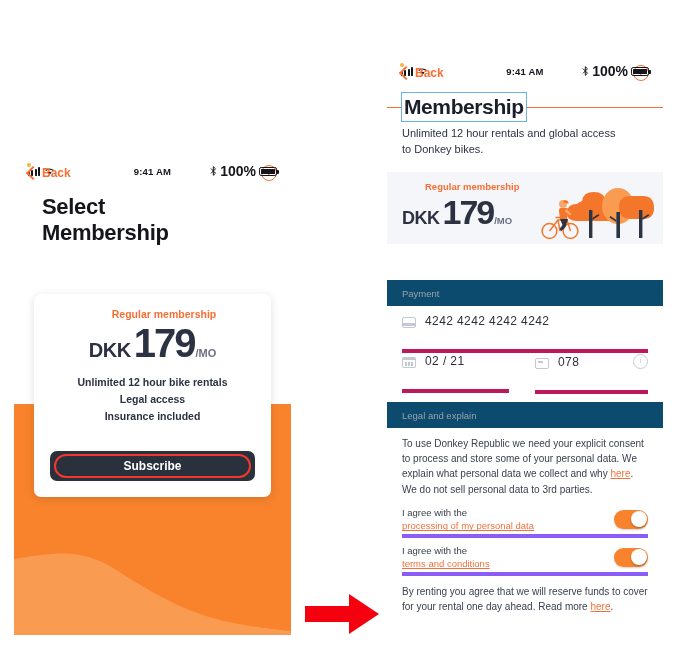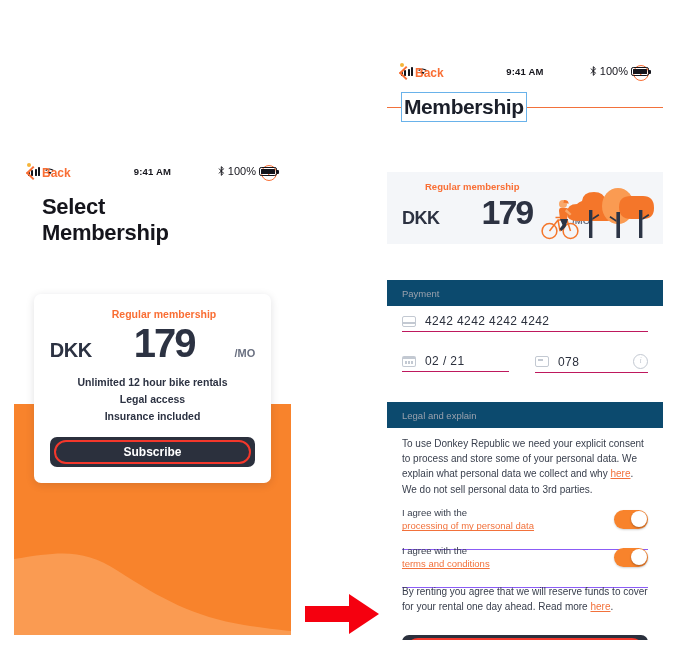--- a/index.html
+++ b/index.html
@@ -14,21 +14,21 @@
   #phone-left{left:14px;top:130px;width:277px;height:505px;background:#ffffff;}
   #phone-left .clip{position:absolute;inset:0;overflow:hidden;background:#fff;}
 
   .statusbar{position:absolute;left:0;right:0;top:0;height:26px;
              display:flex;align-items:center;padding:0 14px;box-sizing:border-box;
              font-size:9.5px;color:#15151c;font-weight:bold;margin-top:28px;}
   .sb-left{display:flex;align-items:center;gap:4px;position:relative;}
   .sb-center{position:absolute;left:0;right:0;text-align:center;font-size:9.5px;
              font-weight:bold;color:#15151c;letter-spacing:.2px;}
   .sb-right{margin-left:auto;display:flex;align-items:center;gap:3px;z-index:2;}
-  .sb-pct{font-size:11px;font-weight:normal;text-align:right;}
+  .sb-pct{font-size:14px;font-weight:bold;text-align:right;}
   .batt{width:18px;height:9px;border:1.3px solid #15151c;border-radius:2.2px;
         position:relative;box-sizing:border-box;background:#15151c;
         background-clip:content-box;padding:1px;}
   .batt:after{content:"";position:absolute;right:-3px;top:2.5px;width:1.6px;height:4px;
               background:#15151c;border-radius:0 1px 1px 0;}
   .bars{display:flex;align-items:flex-end;gap:1.2px;height:9px;}
   .bars i{display:block;width:2.1px;background:#15151c;border-radius:.4px;}
   .bars i:nth-child(1){height:3.5px}.bars i:nth-child(2){height:5.3px}
   .bars i:nth-child(3){height:7px}.bars i:nth-child(4){height:9px}
   .sig-dot{position:absolute;left:-1px;top:-4px;width:4px;height:4px;border-radius:50%;
@@ -49,27 +49,27 @@
 
   
   .orange-bg{position:absolute;left:0;right:0;bottom:0;height:231px;background:#f8832c;}
   .wave{position:absolute;left:0;right:0;bottom:0;height:150px;}
 
   .price-card{position:absolute;left:20px;top:164px;width:237px;
               background:#ffffff;border-radius:7px;
               box-shadow:0 2px 9px rgba(25,25,40,.13);padding:14px 16px 16px;
               box-sizing:border-box;text-align:center;}
   .plan-label{color:#f96e34;font-size:10.5px;font-weight:bold;margin-bottom:1px;padding-left:23px;}
-  .price-row{display:flex;align-items:baseline;justify-content:center;color:#2c3242;gap:39px;}
+  .price-row{display:flex;align-items:baseline;justify-content:center;color:#2c3242;}
   .cur{font-size:20px;font-weight:bold;letter-spacing:-.5px;}
   .amt{font-size:40px;font-weight:bold;letter-spacing:-2px;margin-left:3px;}
   .per{font-size:11px;font-weight:bold;color:#6a7081;margin-left:1px;}
   .feat{font-size:10.5px;color:#2c3242;font-weight:bold;line-height:1.62;margin-top:8px;}
 
-  .btn-dark{position:relative;margin-top:12px;height:30px;border-radius:7px;
+  .btn-dark{position:relative;margin-top:26px;height:30px;border-radius:7px;
             background:#2b303d;display:flex;align-items:center;justify-content:center;
             color:#ffffff;font-size:12px;font-weight:bold;cursor:pointer;}
   .btn-dark .ring{position:absolute;left:4px;right:4px;top:3px;bottom:3px;
             border:2.2px solid #f4372b;border-radius:14px;pointer-events:none;}
   .btn-dark span{position:relative;z-index:2;}
 
   
   #phone-right{left:387px;top:30px;width:276px;height:610px;background:#ffffff;}
   #phone-right .clip{position:absolute;inset:0;overflow:hidden;}
 
@@ -89,22 +89,22 @@
   .banner .amt{font-size:34px;}
   .banner .per{font-size:9.5px;}
   .banner .illus{position:absolute;right:4px;bottom:0;width:118px;height:62px;}
 
   .sec-head{position:absolute;left:0;right:0;background:#0c4a6e;height:26px;
             font-size:9.5px;color:#9aa1ad;display:flex;align-items:center;padding-left:15px;
             box-sizing:border-box;}
   #pay-head{top:250px;}
   #legal-head{top:372px;}
 
-  .field{position:absolute;display:flex;align-items:center;gap:9px;
-         border-bottom:1px solid #be185d;box-sizing:border-box;padding-bottom:3px;}
+  .field{position:absolute;display:flex;align-items:flex-end;gap:9px;
+         border-bottom:4px solid #be185d;box-sizing:border-box;padding-bottom:21px;}
   #f-card{left:15px;right:15px;top:284px;}
   #f-exp {left:15px;width:107px;top:324px;}
   #f-cvv {left:148px;right:15px;top:324px;}
   .fval{font-size:12px;color:#2b303d;letter-spacing:.4px;}
   .fic{width:14px;height:11px;border:1.3px solid #c3c9d2;border-radius:2px;flex:none;
        position:relative;box-sizing:border-box;}
   .fic.card:after{content:"";position:absolute;left:0;right:0;bottom:1.5px;height:2.2px;
        background:#c3c9d2;}
   .fic.cvv:after{content:"";position:absolute;left:1.5px;top:2px;width:5px;height:2px;
        background:#c3c9d2;}
@@ -114,21 +114,21 @@
   .fi-end{margin-left:auto;width:13px;height:13px;border-radius:50%;border:1.2px solid #c3c9d2;
        color:#c3c9d2;font-size:8px;line-height:11px;text-align:center;
        font-family:"Liberation Serif",serif;font-style:italic;cursor:pointer;}
 
   .legal-p{position:absolute;left:15px;right:15px;font-size:10px;color:#3a404e;line-height:1.52;}
   #legal-1{top:406px;}
   #legal-2{top:554px;}
   .lnk{color:#f2713b;text-decoration:underline;cursor:pointer;}
 
   .agree{position:absolute;left:15px;right:15px;display:flex;align-items:center;
-         border-bottom:1px solid #8b5cf6;box-sizing:border-box;padding-bottom:16px;}
+         border-bottom:4px solid #8b5cf6;box-sizing:border-box;padding-bottom:1px;}
   #agree-1{top:476px;}
   #agree-2{top:514px;}
   .agree-txt{font-size:9.5px;color:#3a404e;line-height:1.42;}
   .agree-txt .lnk{display:block;}
   .toggle{margin-left:auto;width:34px;height:19px;border-radius:10px;background:#f8832c;
           position:relative;flex:none;cursor:pointer;box-shadow:0 1px 2px rgba(0,0,0,.18);}
   .toggle .knob{position:absolute;right:1.5px;top:1.5px;width:16px;height:16px;border-radius:50%;
           background:#fff;box-shadow:0 1px 2px rgba(0,0,0,.3);}
 
   #r-subscribe{position:absolute;left:15px;right:15px;top:593px;height:30px;}
@@ -238,20 +238,21 @@
       <div class="chev"></div>
       <span>Back</span>
     </div>
     <div class="info-ic">i</div>
   </div>
 
   <div class="r-title-wrap">
     <div class="r-rule"></div>
     <div class="r-title">Membership</div>
   </div>
+  <div class="r-sub">Unlimited 12 hour rentals and global access to Donkey bikes.</div>
 
   <div class="banner">
     <div class="plan-label">Regular membership</div>
     <div class="price-row">
       <span class="cur">DKK</span>
       <span class="amt">179</span>
       <span class="per">/MO</span>
     </div>
     <svg class="illus" viewBox="0 0 118 62">
 

